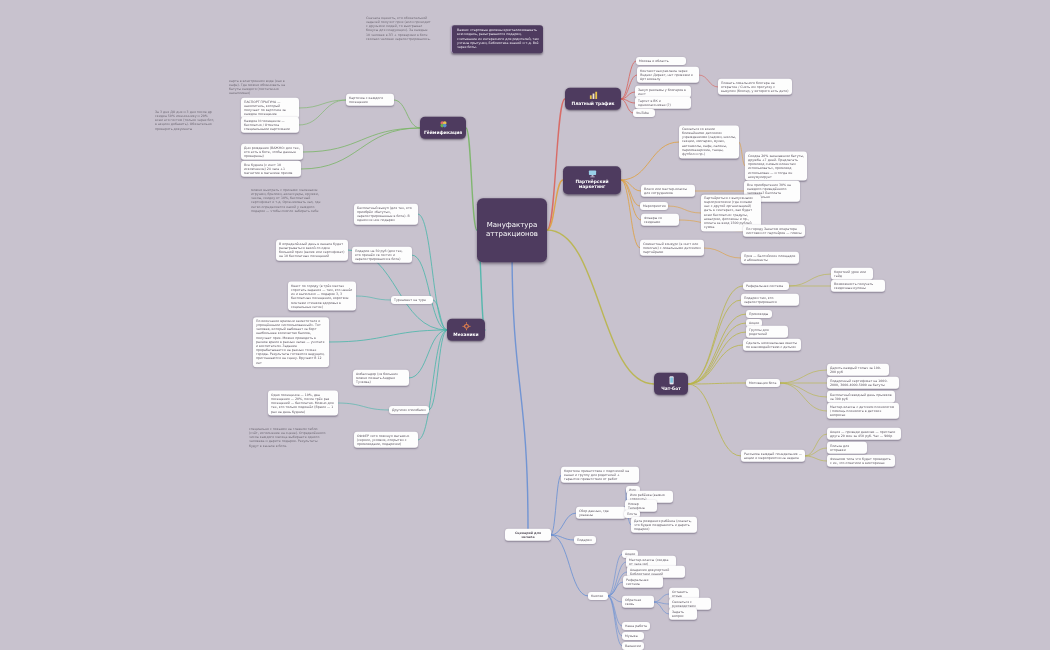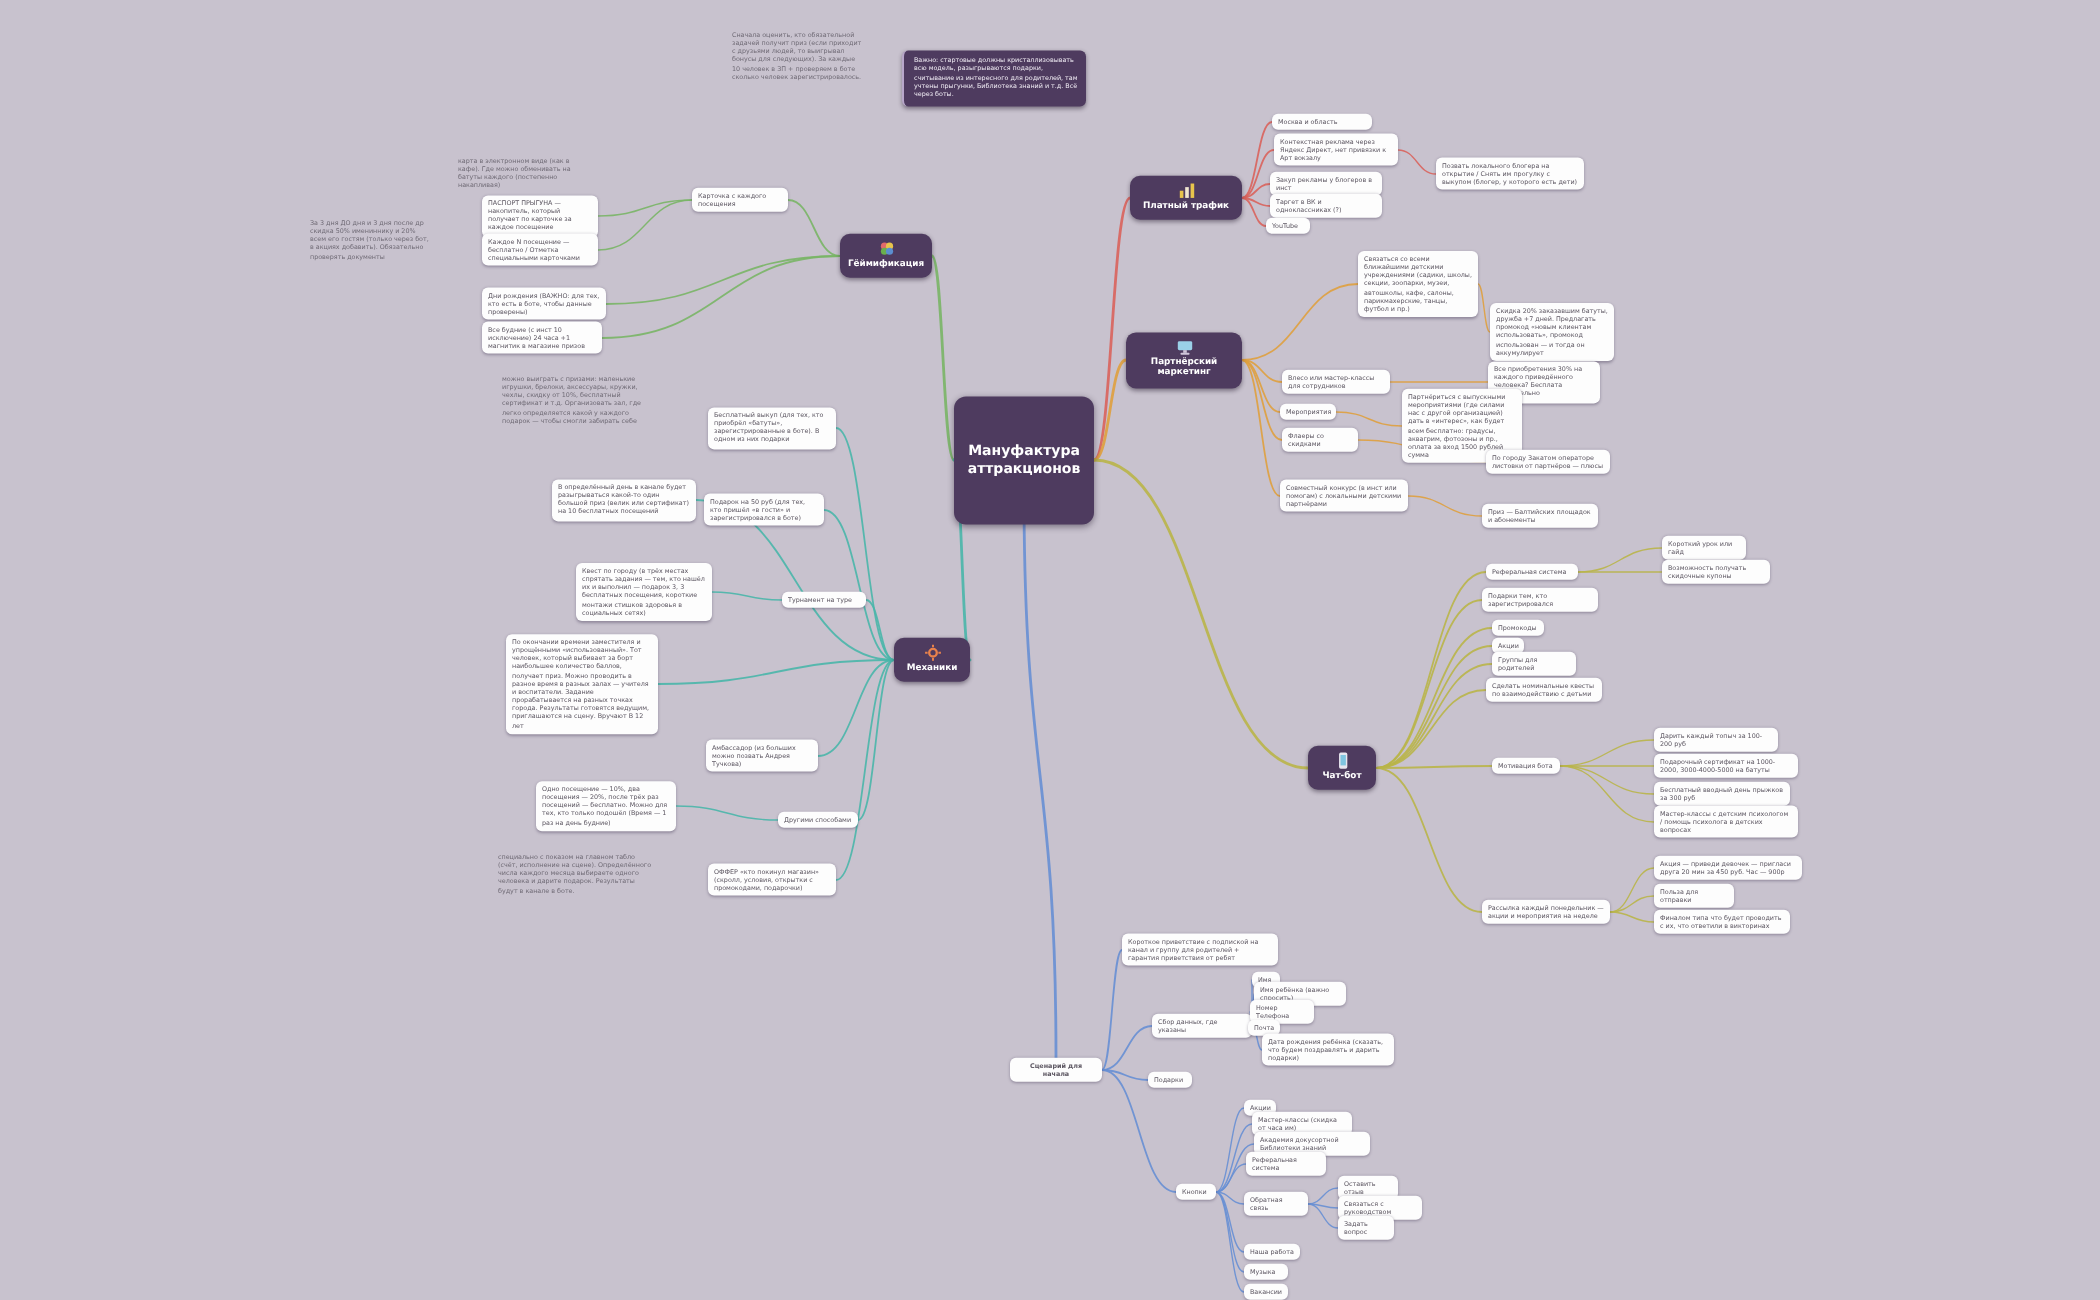--- a/index.html
+++ b/index.html
@@ -2,21 +2,21 @@
 <html><head>
 <meta charset="utf-8">
 <style>
   html,body{margin:0;padding:0;background:#c8c2ce;}
   #mindmap{position:relative;width:1050px;height:650px;background:#c8c2ce;overflow:hidden;
            font-family:"DejaVu Sans",sans-serif;}
   #edges-svg{position:absolute;left:0;top:0;}
   .node{position:absolute;transform:translate(-50%,-50%);box-sizing:border-box;}
   .node .label{display:block;}
   .center{background:#4e3b5f;color:#fff;border-radius:6px;padding:23px 5px;text-align:center;
-          font-size:7px;font-weight:bold;line-height:1.25;box-shadow:0 1px 3px rgba(30,20,40,.45);}
+          font-size:7px;font-weight:normal;line-height:1.25;box-shadow:0 1px 3px rgba(30,20,40,.45);}
   .topic{background:#4e3b5f;color:#fff;border-radius:5px;padding:3px 5px 4px;text-align:center;
          font-size:4.4px;font-weight:bold;line-height:1.2;display:flex;flex-direction:column;
          align-items:center;gap:1px;box-shadow:0 1px 2px rgba(30,20,40,.45);}
   .topic .icon, .topic .icon svg{width:9px;height:9px;display:block;}
   .child,.childroot{background:#fdfdfd;color:#5b5560;border-radius:3px;padding:2px 3px;
          font-size:3.2px;line-height:1.3;text-align:left;
          box-shadow:0 0.6px 1.5px rgba(40,30,60,.35);}
   .childroot{font-weight:bold;text-align:center;}
   .note{color:#6f6a75;font-size:3.2px;line-height:1.3;text-align:left;}
   .callout{background:#4e3b5f;color:#f2eef6;font-size:3.2px;line-height:1.35;border-radius:3px;

